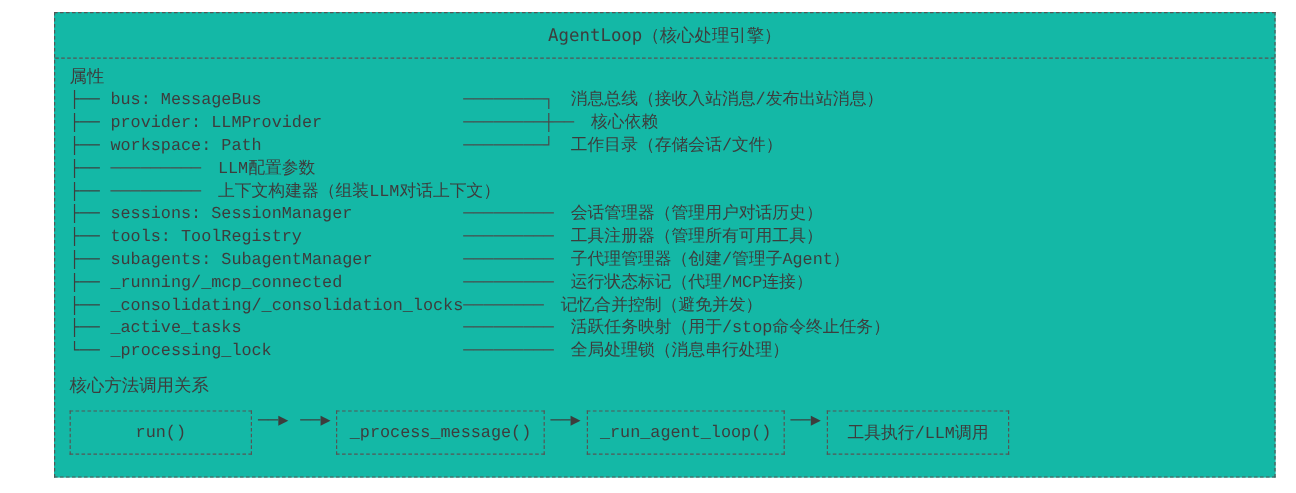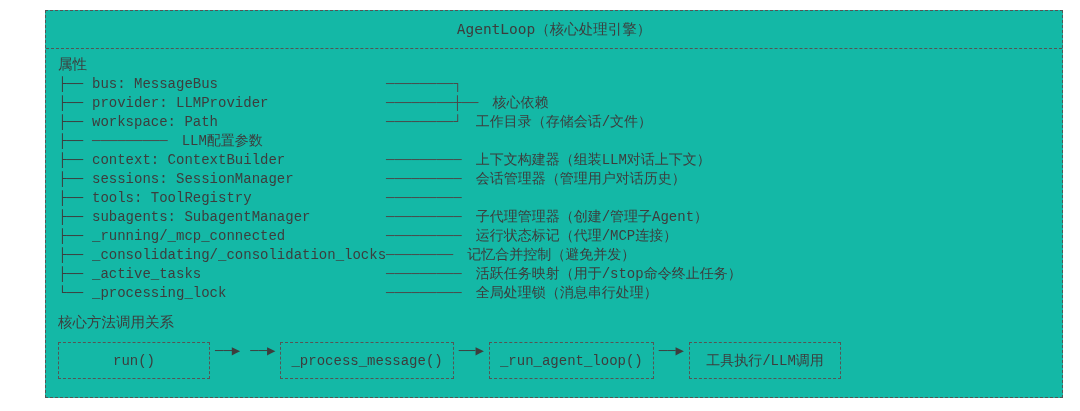--- a/index.html
+++ b/index.html
@@ -76,20 +76,21 @@
 
   <div class="panel-body">
 
     <div class="attrs">
       <div class="attrs-header">属性</div>
 
       <div class="attr-row">
         <span class="tree-prefix">├──</span>
         <span class="attr-name">bus: MessageBus</span>
         <span class="attr-connector">────────┐</span>
+        <span class="attr-desc">消息总线（接收入站消息/发布出站消息）</span>
       </div>
 
       <div class="attr-row">
         <span class="tree-prefix">├──</span>
         <span class="attr-name">provider: LLMProvider</span>
         <span class="attr-connector">────────┼──</span>
         <span class="attr-desc">核心依赖</span>
       </div>
 
       <div class="attr-row">
@@ -100,36 +101,36 @@
       </div>
 
       <div class="attr-row">
         <span class="tree-prefix">├──</span>
         <span class="attr-connector">─────────</span>
         <span class="attr-desc">LLM配置参数</span>
       </div>
 
       <div class="attr-row">
         <span class="tree-prefix">├──</span>
-        <span class="attr-name">context: ContextBuilder</span>
         <span class="attr-connector">─────────</span>
         <span class="attr-desc">上下文构建器（组装LLM对话上下文）</span>
       </div>
 
       <div class="attr-row">
         <span class="tree-prefix">├──</span>
         <span class="attr-name">sessions: SessionManager</span>
         <span class="attr-connector">─────────</span>
         <span class="attr-desc">会话管理器（管理用户对话历史）</span>
       </div>
 
       <div class="attr-row">
         <span class="tree-prefix">├──</span>
         <span class="attr-name">tools: ToolRegistry</span>
         <span class="attr-connector">─────────</span>
+        <span class="attr-desc">工具注册器（管理所有可用工具）</span>
       </div>
 
       <div class="attr-row">
         <span class="tree-prefix">├──</span>
         <span class="attr-name">subagents: SubagentManager</span>
         <span class="attr-connector">─────────</span>
         <span class="attr-desc">子代理管理器（创建/管理子Agent）</span>
       </div>
 
       <div class="attr-row">

